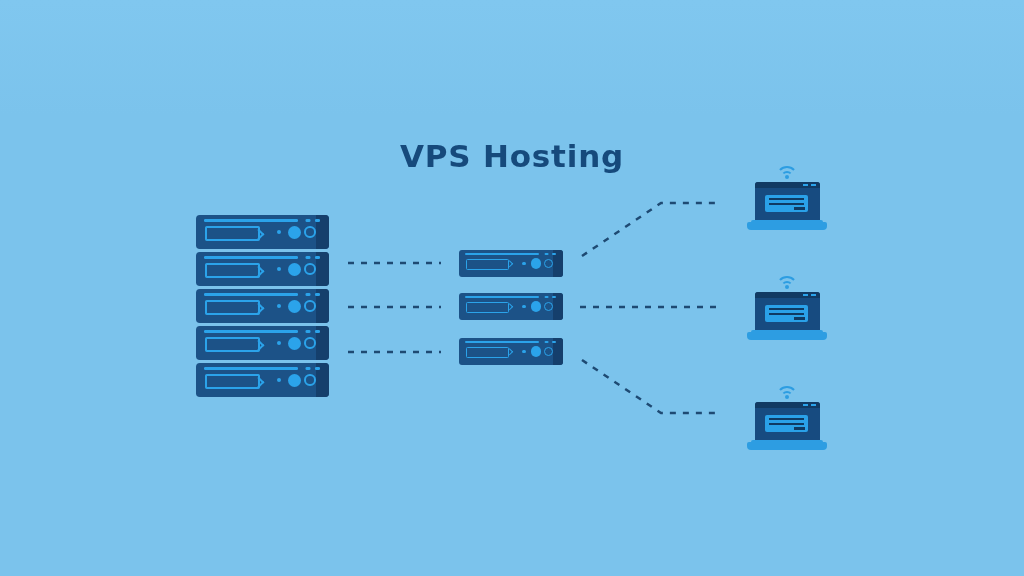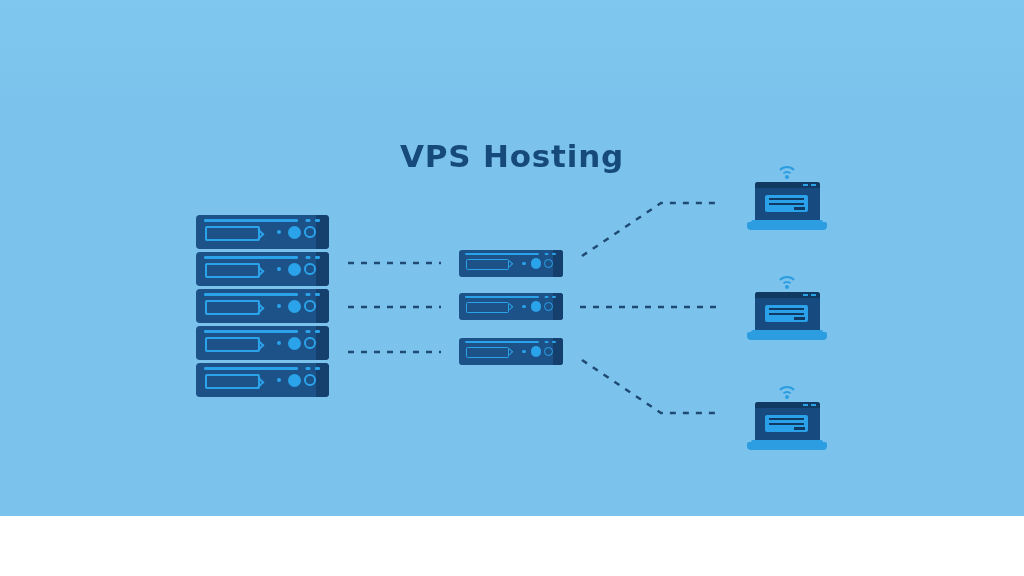--- a/index.html
+++ b/index.html
@@ -1,21 +1,21 @@
 <!DOCTYPE html>
 <html style="--bg-top: #80c7ef; --bg: #7bc3ec; --title: #164a7c; --server-body: #1c5287; --server-edge: #153f6c; --accent: #2ba3ea; --screen: #174b80; --screen-bar: #113a63; --card: #2aa1e8; --card-line: #0f3a63; --base: #2d9de2; --dash: #1e4a73;"><head>
 <meta charset="utf-8">
 <style>
   * { box-sizing: border-box; margin: 0; padding: 0; }
   html,body { width:1024px; height:576px; overflow:hidden; }
   body { font-family: "DejaVu Sans", "Liberation Sans", sans-serif; }
 
   .stage {
     position: relative;
-    width: 1024px; height: 516px;
+    width: 1024px; height: 576px;
     background: linear-gradient(180deg, var(--bg-top, #80c7ef) 0%, var(--bg, #7bc3ec) 20%, var(--bg, #7bc3ec) 100%);
     overflow: hidden;
     padding-left: 36px;
   }
 
   .title {
     position: absolute;
     left: 0; top: 138px; width: 1024px;
     text-align: center;
     font-size: 31px;

